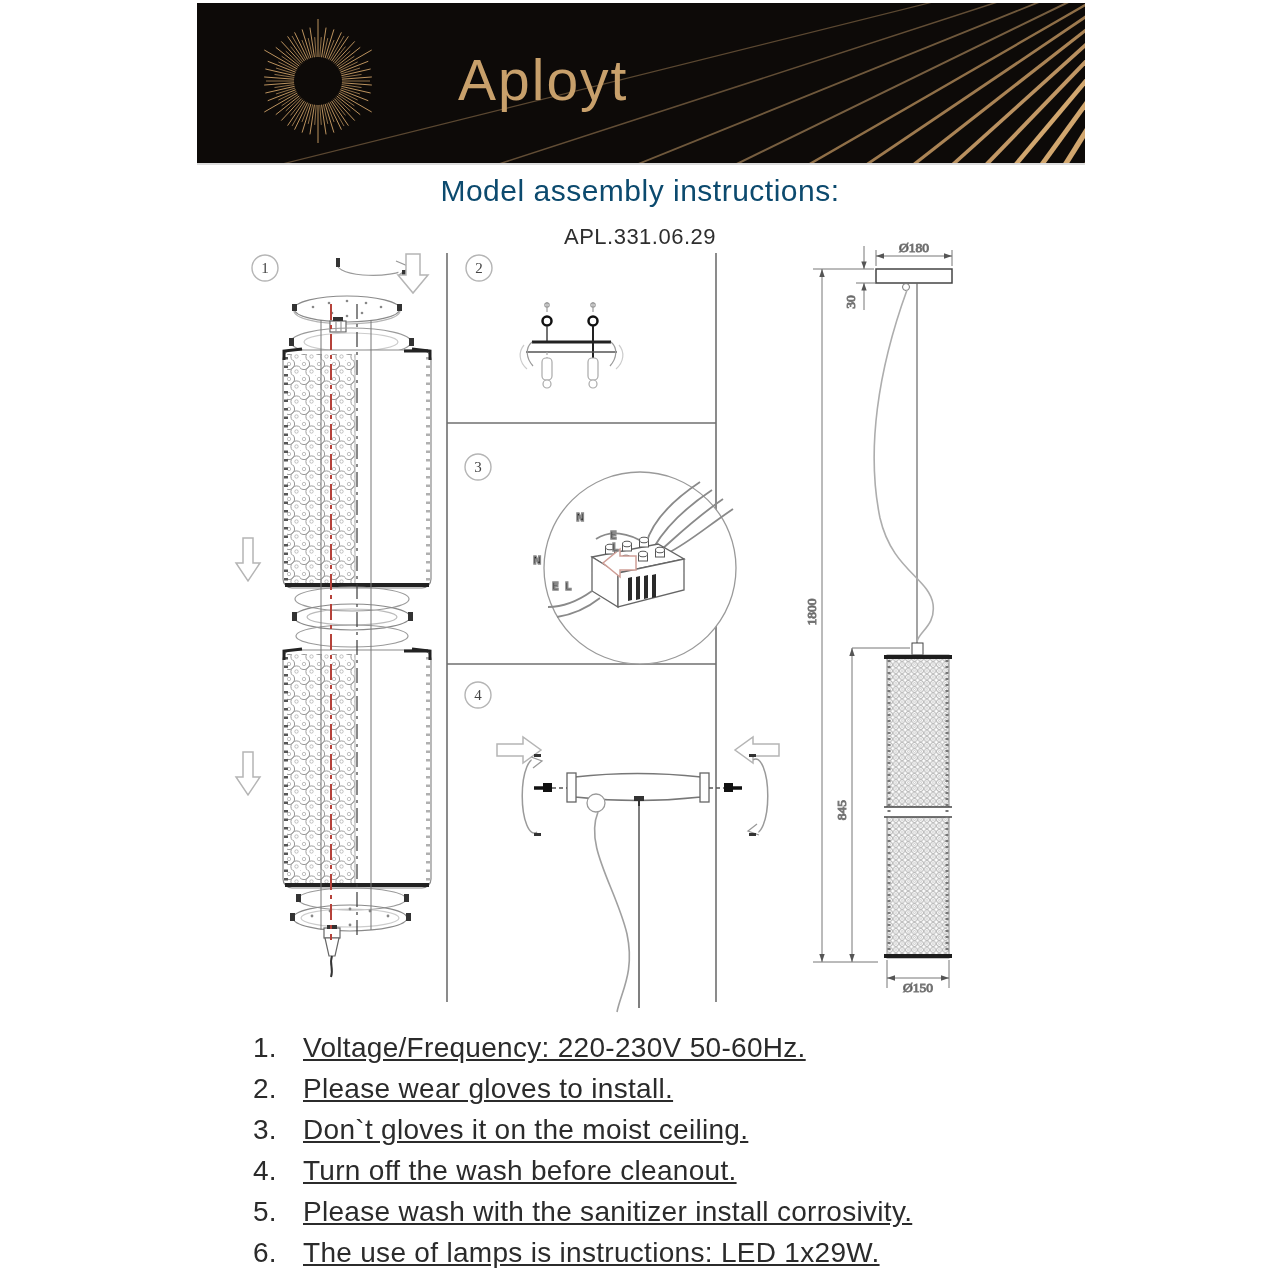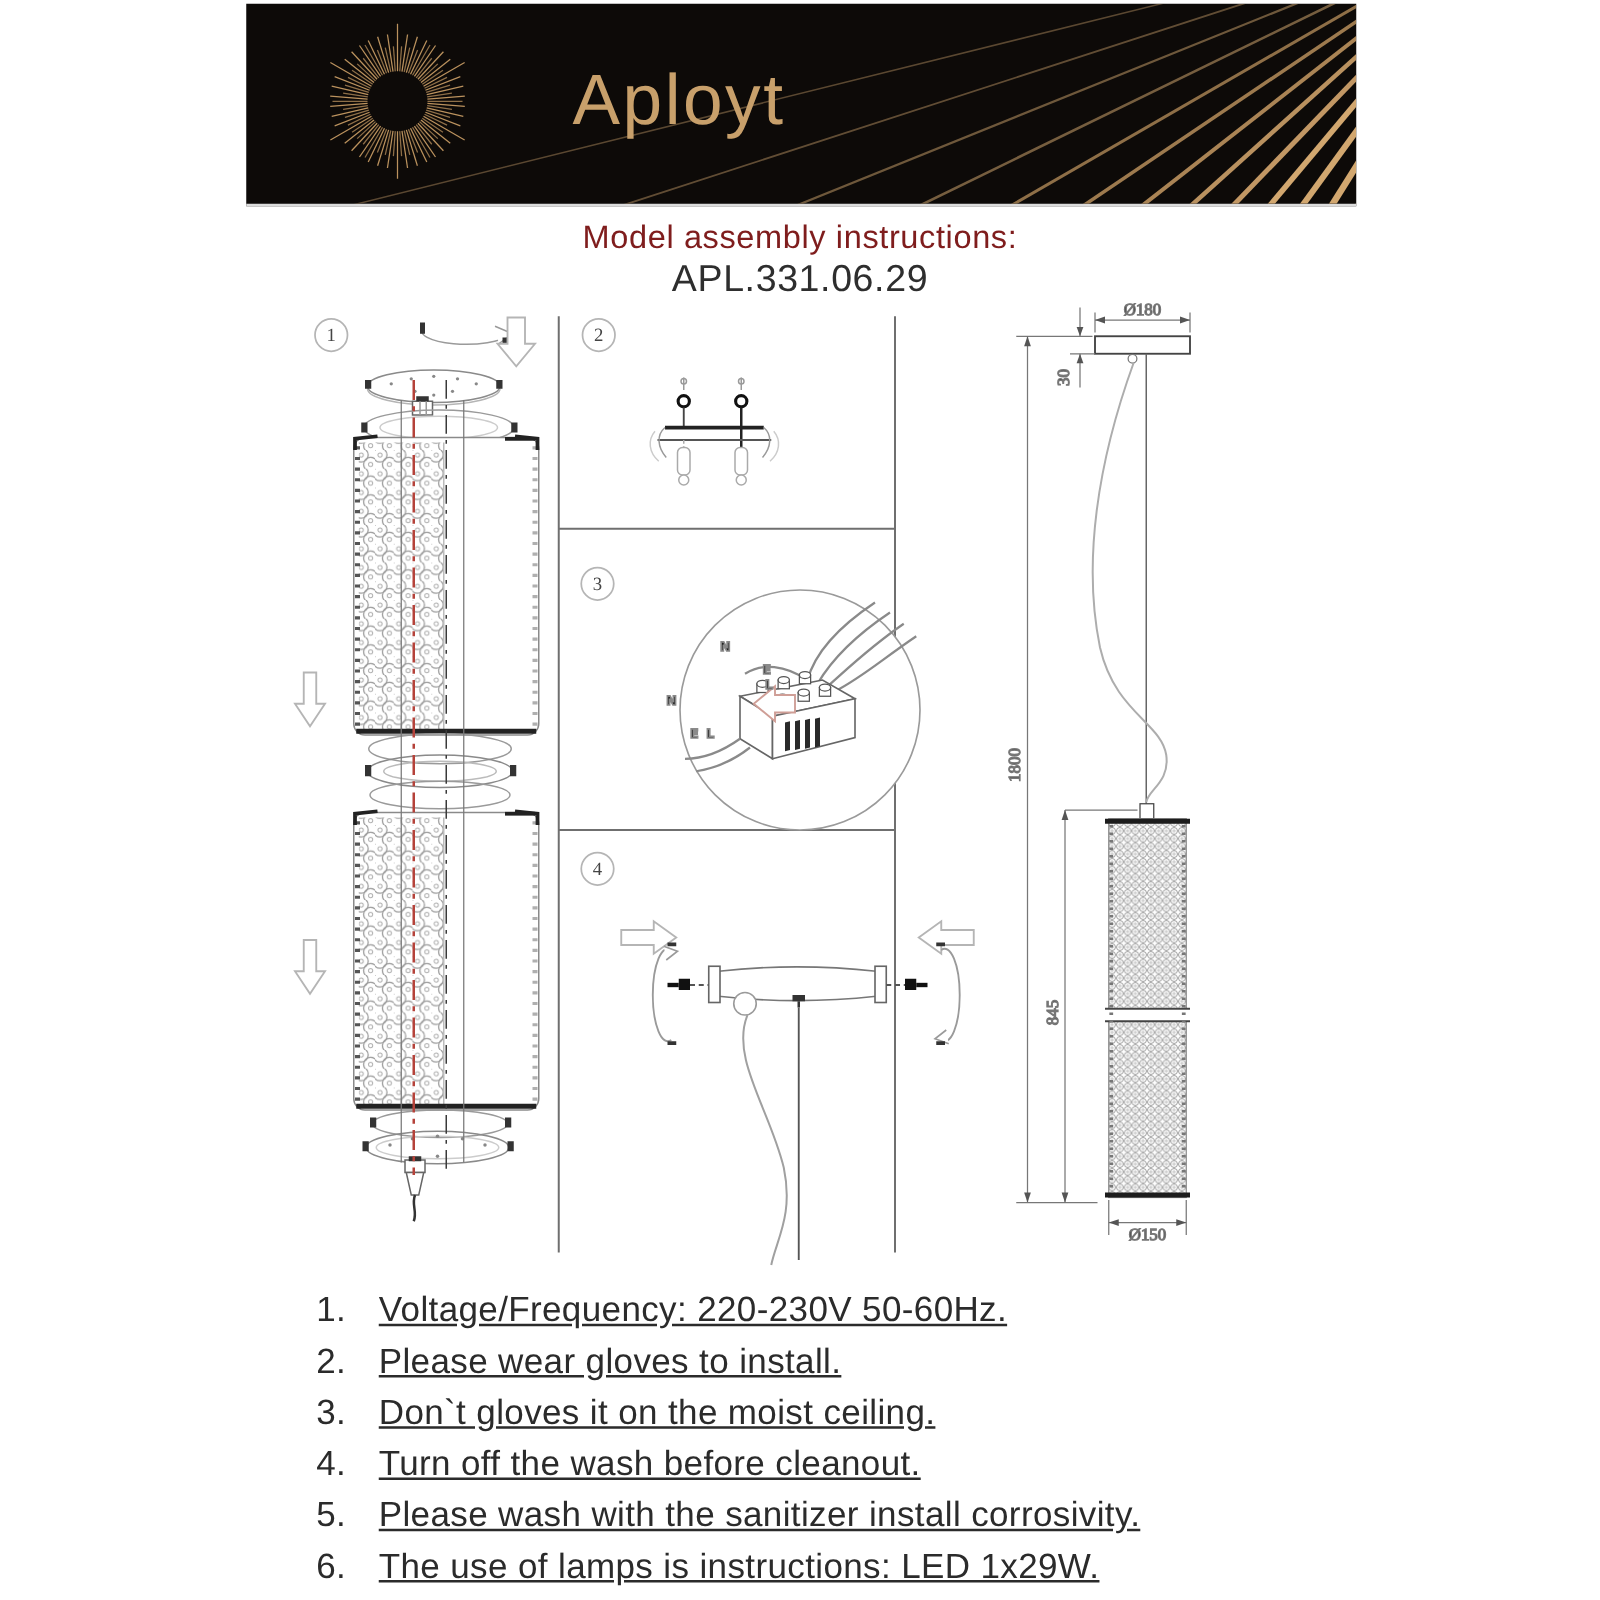--- a/index.html
+++ b/index.html
@@ -8,22 +8,22 @@
   
   .banner{position:absolute;left:197px;top:3px;width:888px;height:160px;background:#0d0a08;
           overflow:hidden;border-bottom:2px solid #dcdcdc;}
   .banner svg{position:absolute;}
   .fan{left:0;top:0;}
   .starburst{left:55px;top:12px;}
   .brand-text{position:absolute;left:223px;top:44px;font-size:57px;letter-spacing:2px;
               color:#c8a06b;font-weight:400;margin-left:38px;}
   
   .title-block{position:absolute;left:0;top:174px;width:1280px;text-align:center;}
-  .title-line{font-size:26px;letter-spacing:0.5px;color:#7f1d1d;}
-  .model-line{font-size:30px;letter-spacing:0.5px;color:#2e2e2e;margin-top:2px;}
+  .title-line{font-size:30px;letter-spacing:0.5px;color:#0c4a6e;}
+  .model-line{font-size:22px;letter-spacing:0.5px;color:#2e2e2e;margin-top:16px;}
   
   .diagram{position:absolute;left:0;top:240px;}
   .dimtext{font-family:"Liberation Serif",serif;font-size:13.5px;fill:#333;}
   .steptext{font-family:"Liberation Serif",serif;font-size:15px;fill:#444;}
   .wiretext{font-family:"DejaVu Sans",sans-serif;font-size:10px;font-weight:bold;fill:#222;}
   
   .instructions{position:absolute;left:253px;top:1027px;width:810px;}
   .instr-row{display:flex;line-height:41px;font-size:28px;color:#2b2b2b;letter-spacing:0.3px;}
   .instr-num{width:50px;flex:0 0 50px;}
   .instr-text{flex:1;text-decoration:underline;}

